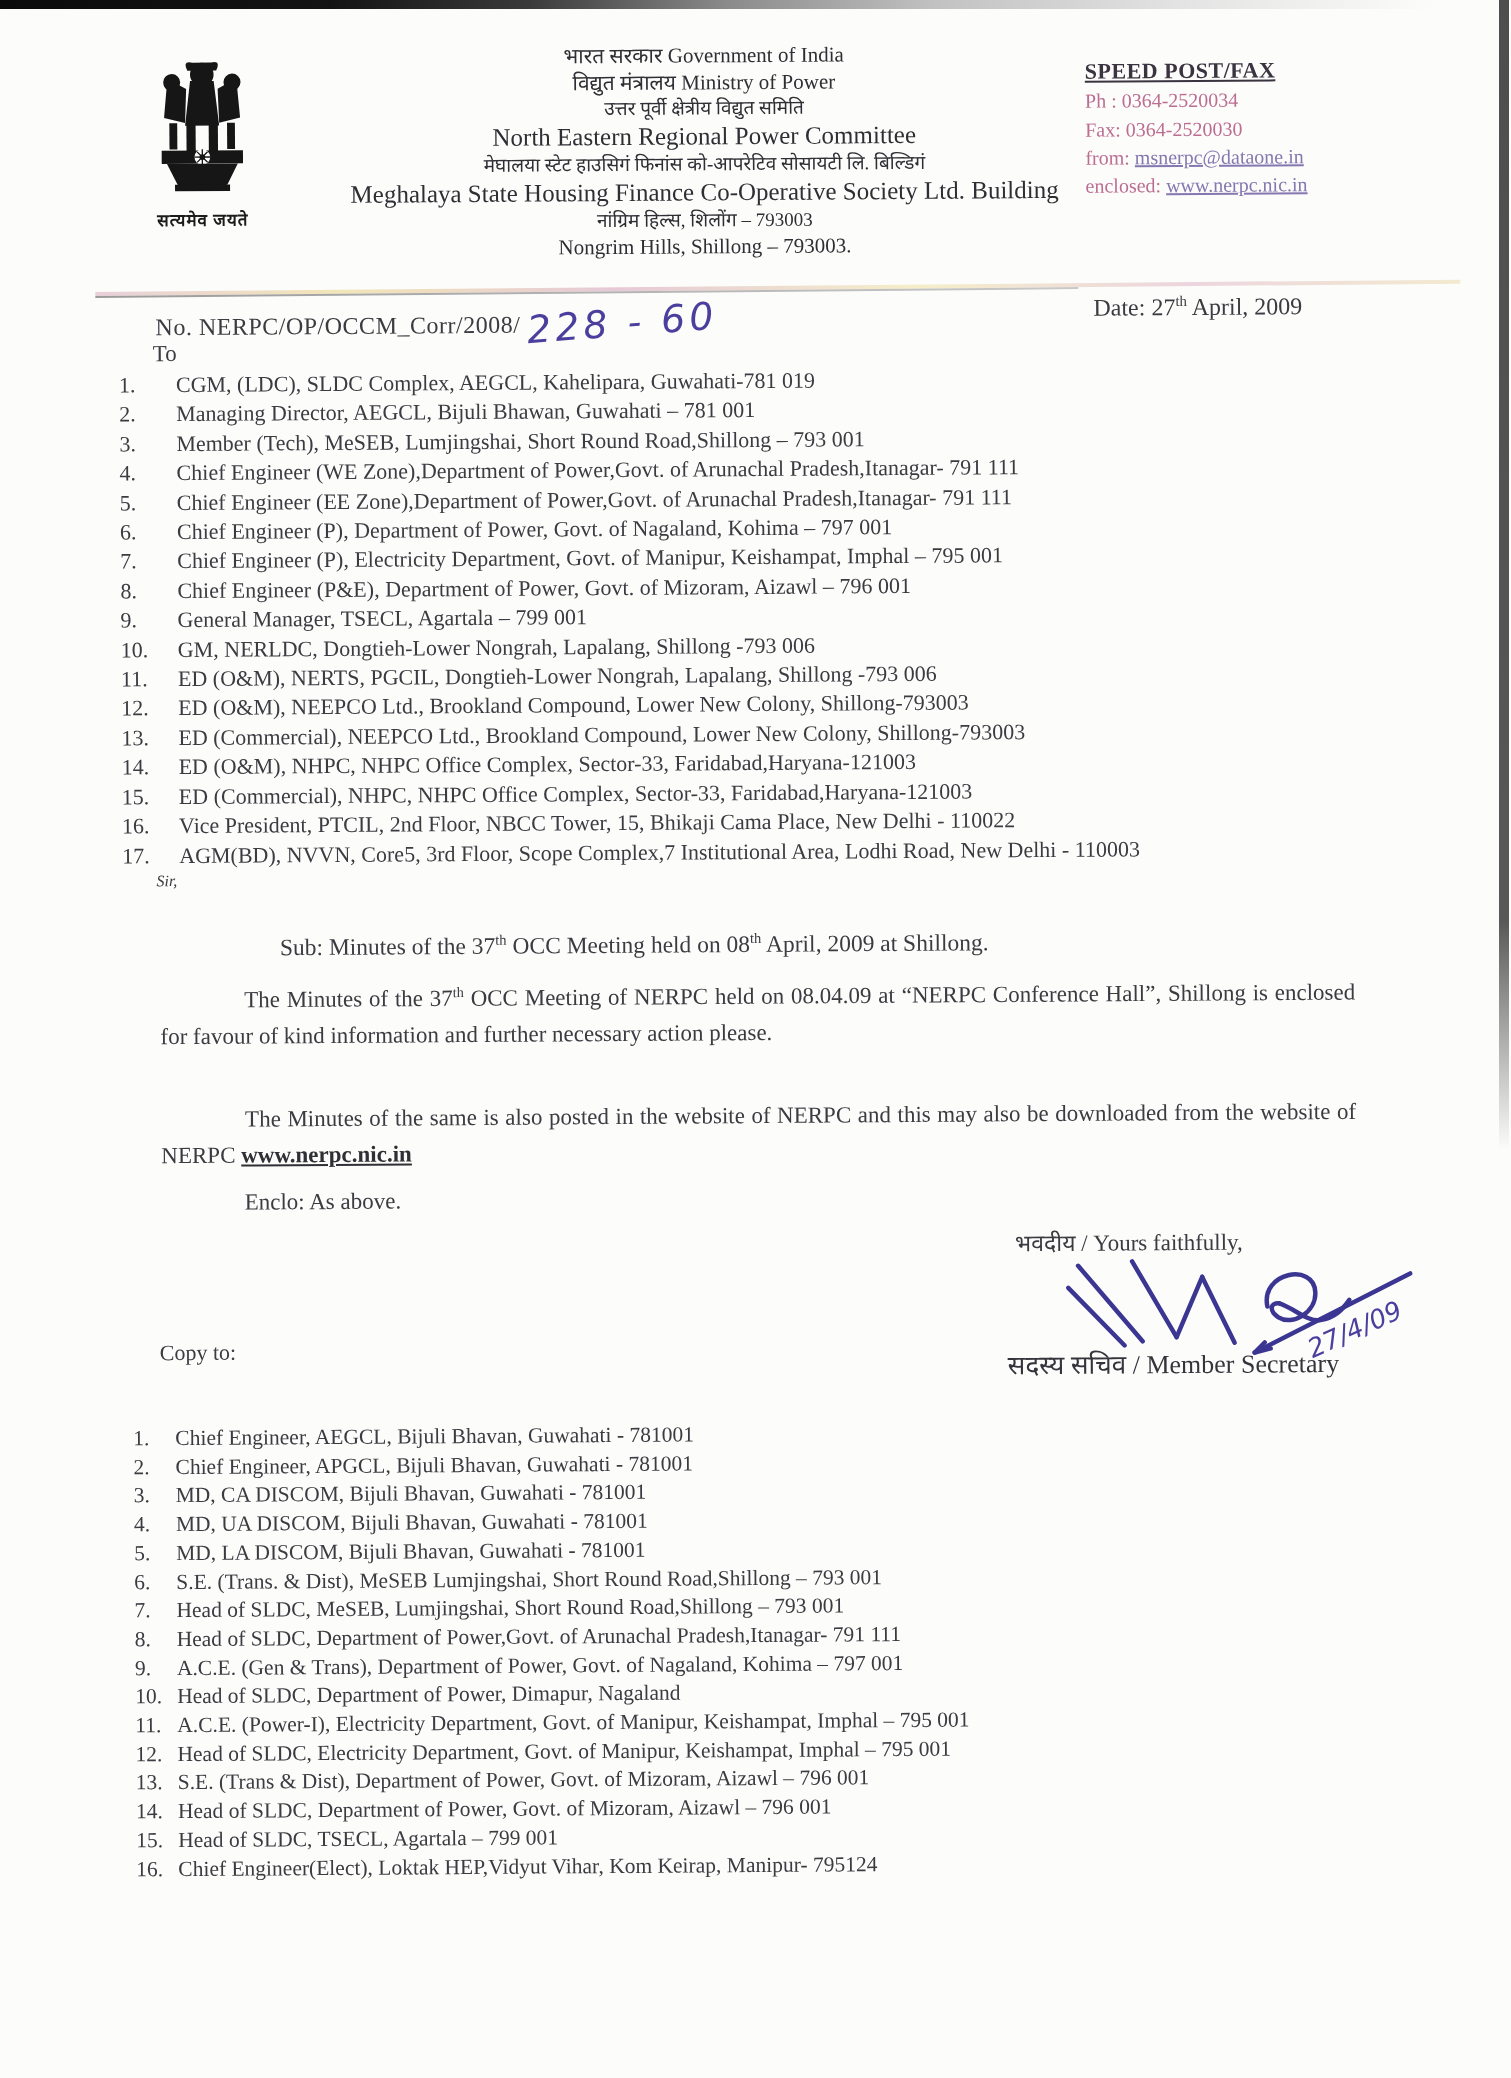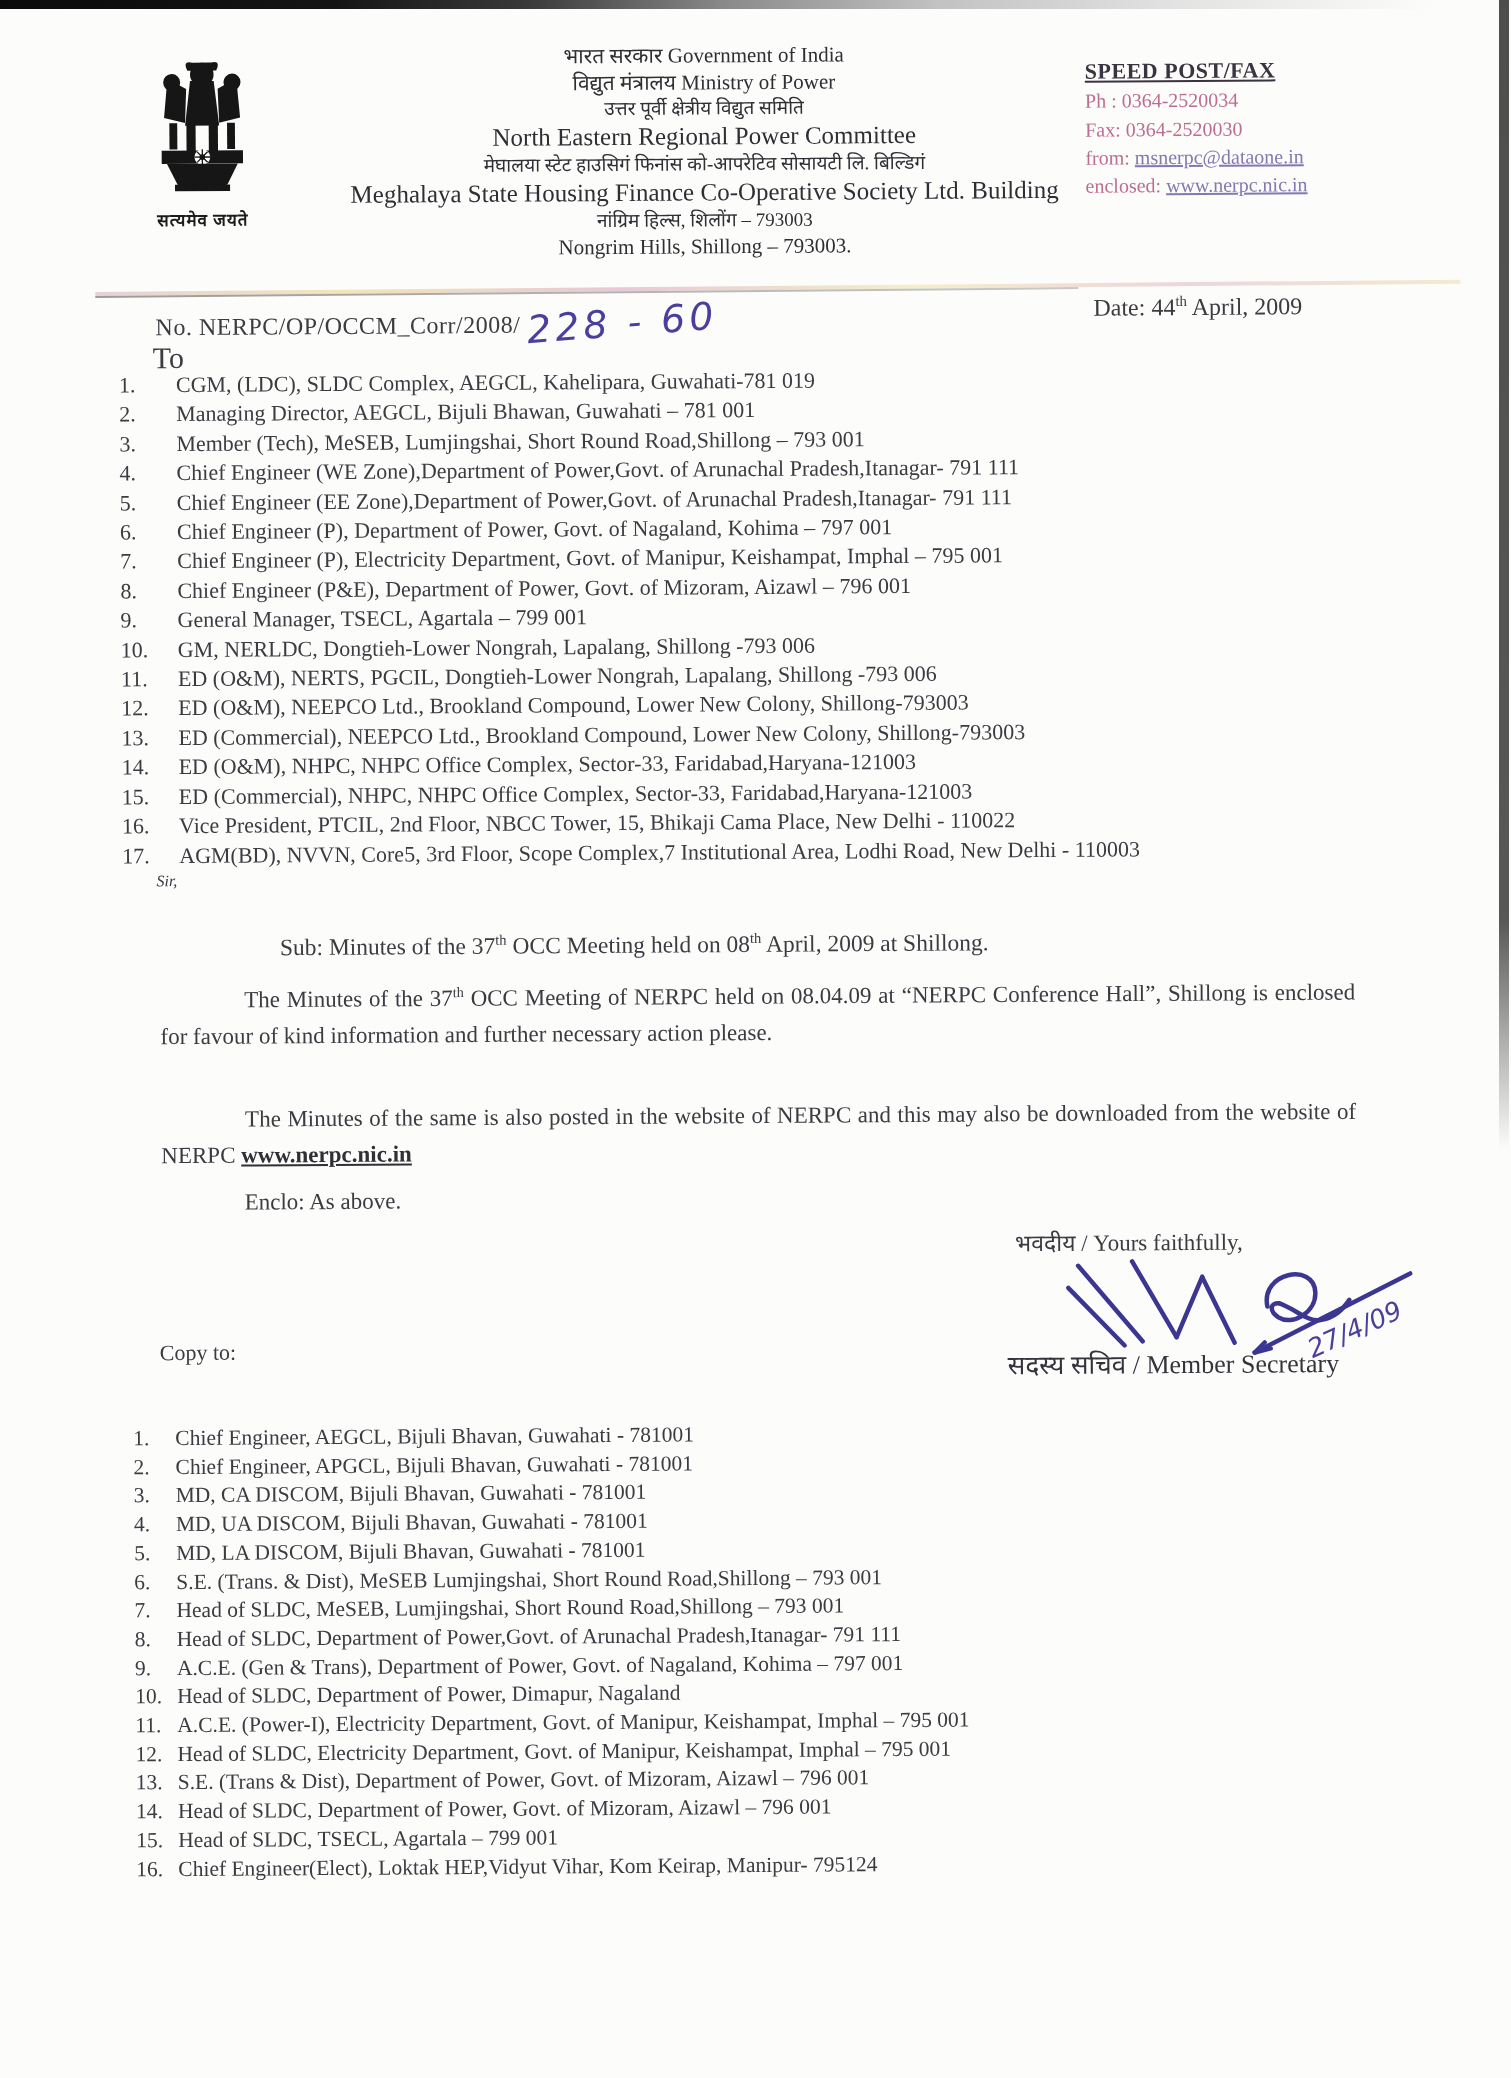--- a/index.html
+++ b/index.html
@@ -42,21 +42,21 @@
   
   #ref-row{position:absolute;left:155px;top:296px;width:1280px;font-size:24px;letter-spacing:.5px;}
   .handwritten{
     display:inline-block;font-size:38px;color:#4b3f9e;
     font-style:italic;letter-spacing:4px;transform:rotate(-4deg) translateY(4px);
     font-family:"DejaVu Sans",sans-serif;font-weight:300;
   }
   #date-line{position:absolute;left:1093px;top:296px;font-size:24px;color:#3b3b42;}
   sup{font-size:.62em;margin-top:16px;}
   
-  #to-label{position:absolute;left:152px;top:337px;font-size:30px;}
+  #to-label{position:absolute;left:152px;top:337px;font-size:23px;}
   ol{margin:0;padding:0;list-style:none;counter-reset:num;}
   #to-list{position:absolute;left:118px;top:366px;width:1330px;font-size:22px;}
   #to-list li{counter-increment:num;line-height:29.4px;white-space:nowrap;}
   #to-list li::before{content:counter(num) ".";display:inline-block;width:57px;}
   
   #salutation{position:absolute;left:152px;top:868px;font-size:16px;font-style:italic;}
   #subject{position:absolute;left:275px;top:930px;font-size:23.5px;}
   .para{position:absolute;left:155px;width:1195px;font-size:23px;line-height:36px;text-align:justify;text-indent:84px;}
   #para1{top:972px;}
   #para2{top:1098px;}
@@ -132,21 +132,21 @@
 
     <div id="separator">
       <div class="rule-color"></div>
       <div class="rule-gray"></div>
     </div>
 
     <div id="ref-row">
       <span>No. NERPC/OP/OCCM_Corr/2008/</span>
       <span class="handwritten">228 - 60</span>
     </div>
-    <div id="date-line"><span>Date: 44</span><sup>th</sup><span> April, 2009</span></div>
+    <div id="date-line"><span>Date: 27</span><sup>th</sup><span> April, 2009</span></div>
 
     <div id="to-label">To</div>
     <ol id="to-list">
       <li>CGM, (LDC), SLDC Complex, AEGCL, Kahelipara, Guwahati-781 019</li>
       <li>Managing Director, AEGCL, Bijuli Bhawan, Guwahati – 781 001</li>
       <li>Member (Tech), MeSEB, Lumjingshai, Short Round Road,Shillong – 793 001</li>
       <li>Chief Engineer (WE Zone),Department of Power,Govt. of Arunachal Pradesh,Itanagar- 791 111</li>
       <li>Chief Engineer (EE Zone),Department of Power,Govt. of Arunachal Pradesh,Itanagar- 791 111</li>
       <li>Chief Engineer (P), Department of Power, Govt. of Nagaland, Kohima – 797 001</li>
       <li>Chief Engineer (P), Electricity Department, Govt. of Manipur, Keishampat, Imphal – 795 001</li>

